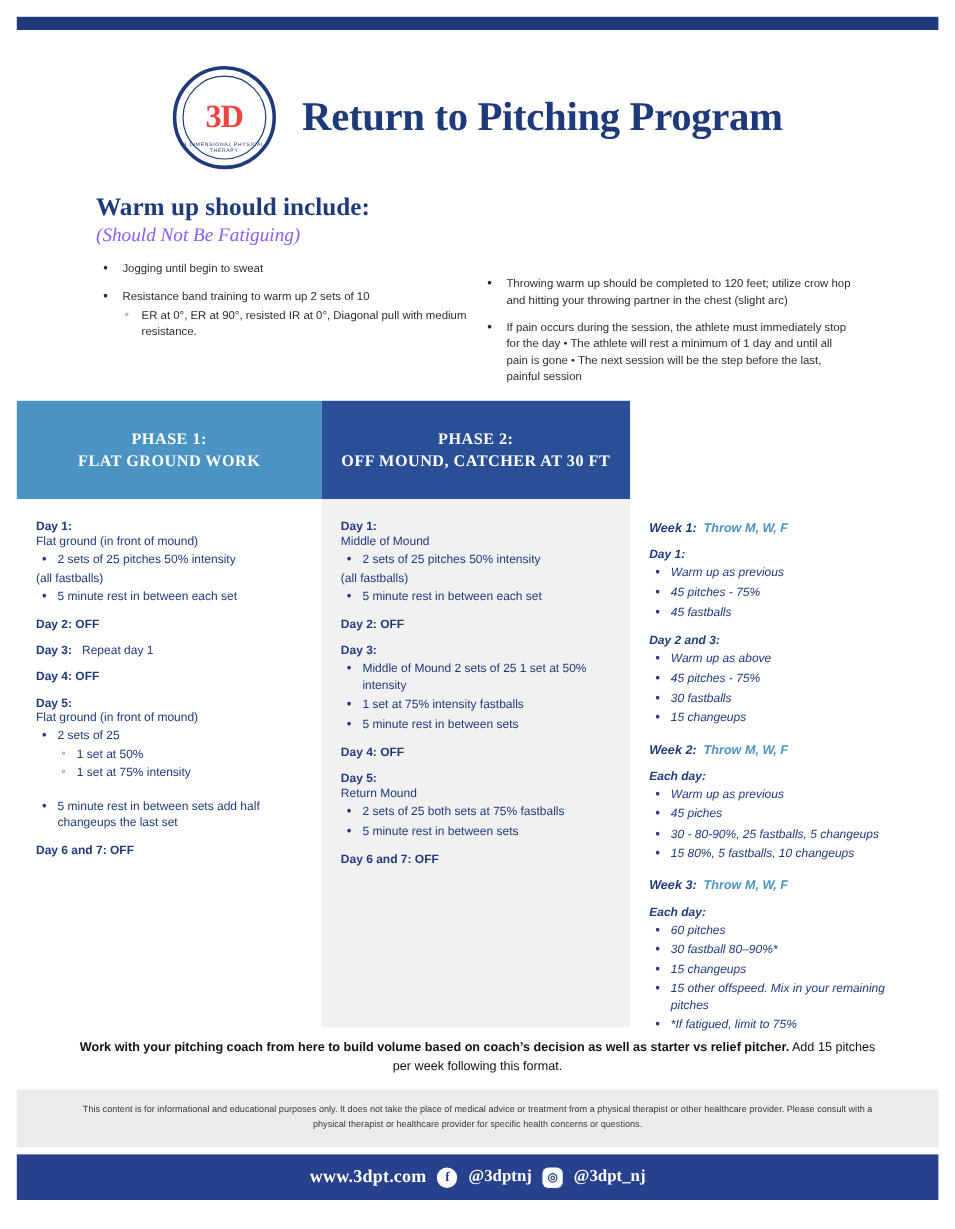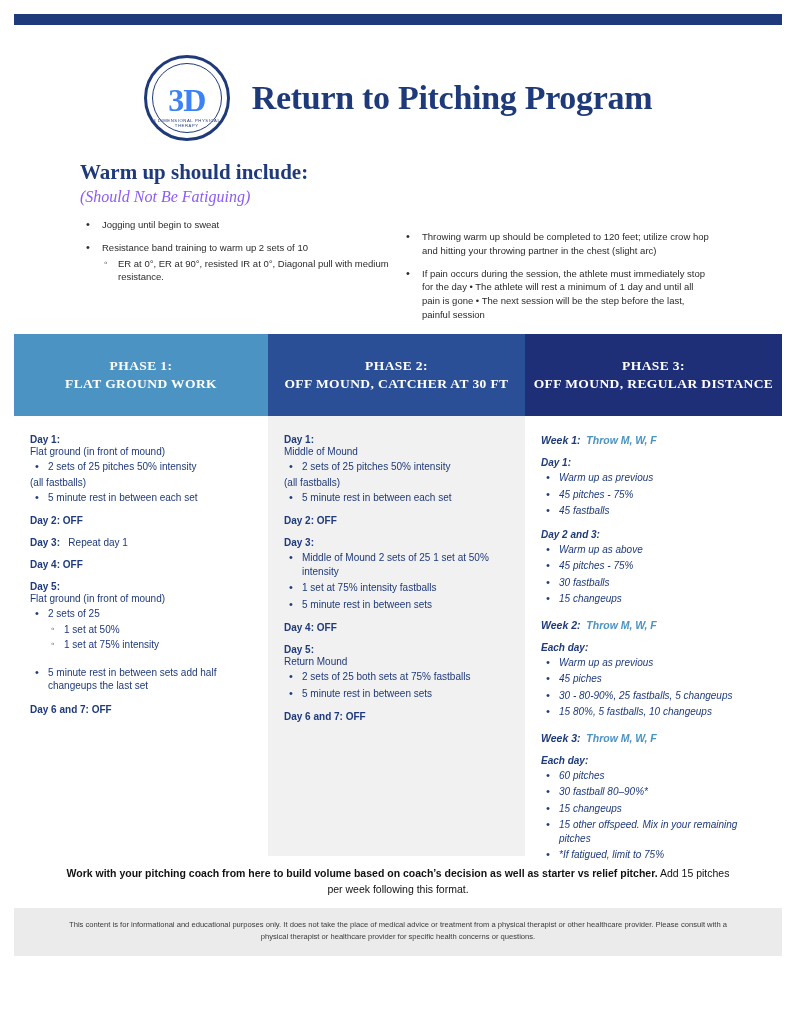--- a/index.html
+++ b/index.html
@@ -56,24 +56,24 @@
     position: absolute;
     left: 5px; top: 5px; right: 5px; bottom: 5px;
     border-radius: 50%;
     border: 1px solid #1e3a7b;
   }
   .logo .bigtext {
     position: absolute;
     left: 0; right: 0;
     top: 24px;
     text-align: center;
-    font-size: 32px;
+    font-size: 27px;
     font-weight: bold;
     letter-spacing: -1px;
-    color: #3b82f6;
+    color: #ef4444;
     font-family: "Liberation Serif", serif;
   }
   .logo .smalltext {
     position: absolute;
     left: 0; right: 0;
     bottom: 10px;
     text-align: center;
     font-size: 4.2px;
     letter-spacing: 0.6px;
     color: #1e3a7b;
@@ -383,24 +383,20 @@
 
   <div class="phases">
     <div class="phase-head ph1">
       <div class="l1">PHASE 1:</div>
       <div class="l2">FLAT GROUND WORK</div>
     </div>
     <div class="phase-head ph2">
       <div class="l1">PHASE 2:</div>
       <div class="l2">OFF MOUND, CATCHER AT 30 FT</div>
     </div>
-    <div class="phase-head ph3">
-      <div class="l1">PHASE 3:</div>
-      <div class="l2">OFF MOUND, REGULAR DISTANCE</div>
-    </div>
   </div>
 
   <div class="cols">
 
     <div class="col col1">
       <div class="daylbl">Day 1:</div>
       <div class="dayline">Flat ground (in front of mound)</div>
       <ul class="cb">
         <li><span>2 sets of 25 pitches 50% intensity</span></li>
       </ul>
@@ -514,14 +510,21 @@
       </ul>
     </div>
   </div>
 
   <div class="footnote">
     <b>Work with your pitching coach from here to build volume based on coach’s decision as well as starter vs relief pitcher.</b><span> Add 15 pitches per week following this format.</span>
   </div>
 
   <div class="disclaimer">This content is for informational and educational purposes only. It does not take the place of medical advice or treatment from a physical therapist or other healthcare provider. Please consult with a physical therapist or healthcare provider for specific health concerns or questions.</div>
 
+  <div class="bluebar">
+    <span class="site">www.3dpt.com</span>
+    <span class="sicon">f</span>
+    <span class="handle">@3dptnj</span>
+    <span class="sicon ig">◎</span>
+    <span class="handle">@3dpt_nj</span>
+  </div>
 
 </div>
 
 </body></html>

